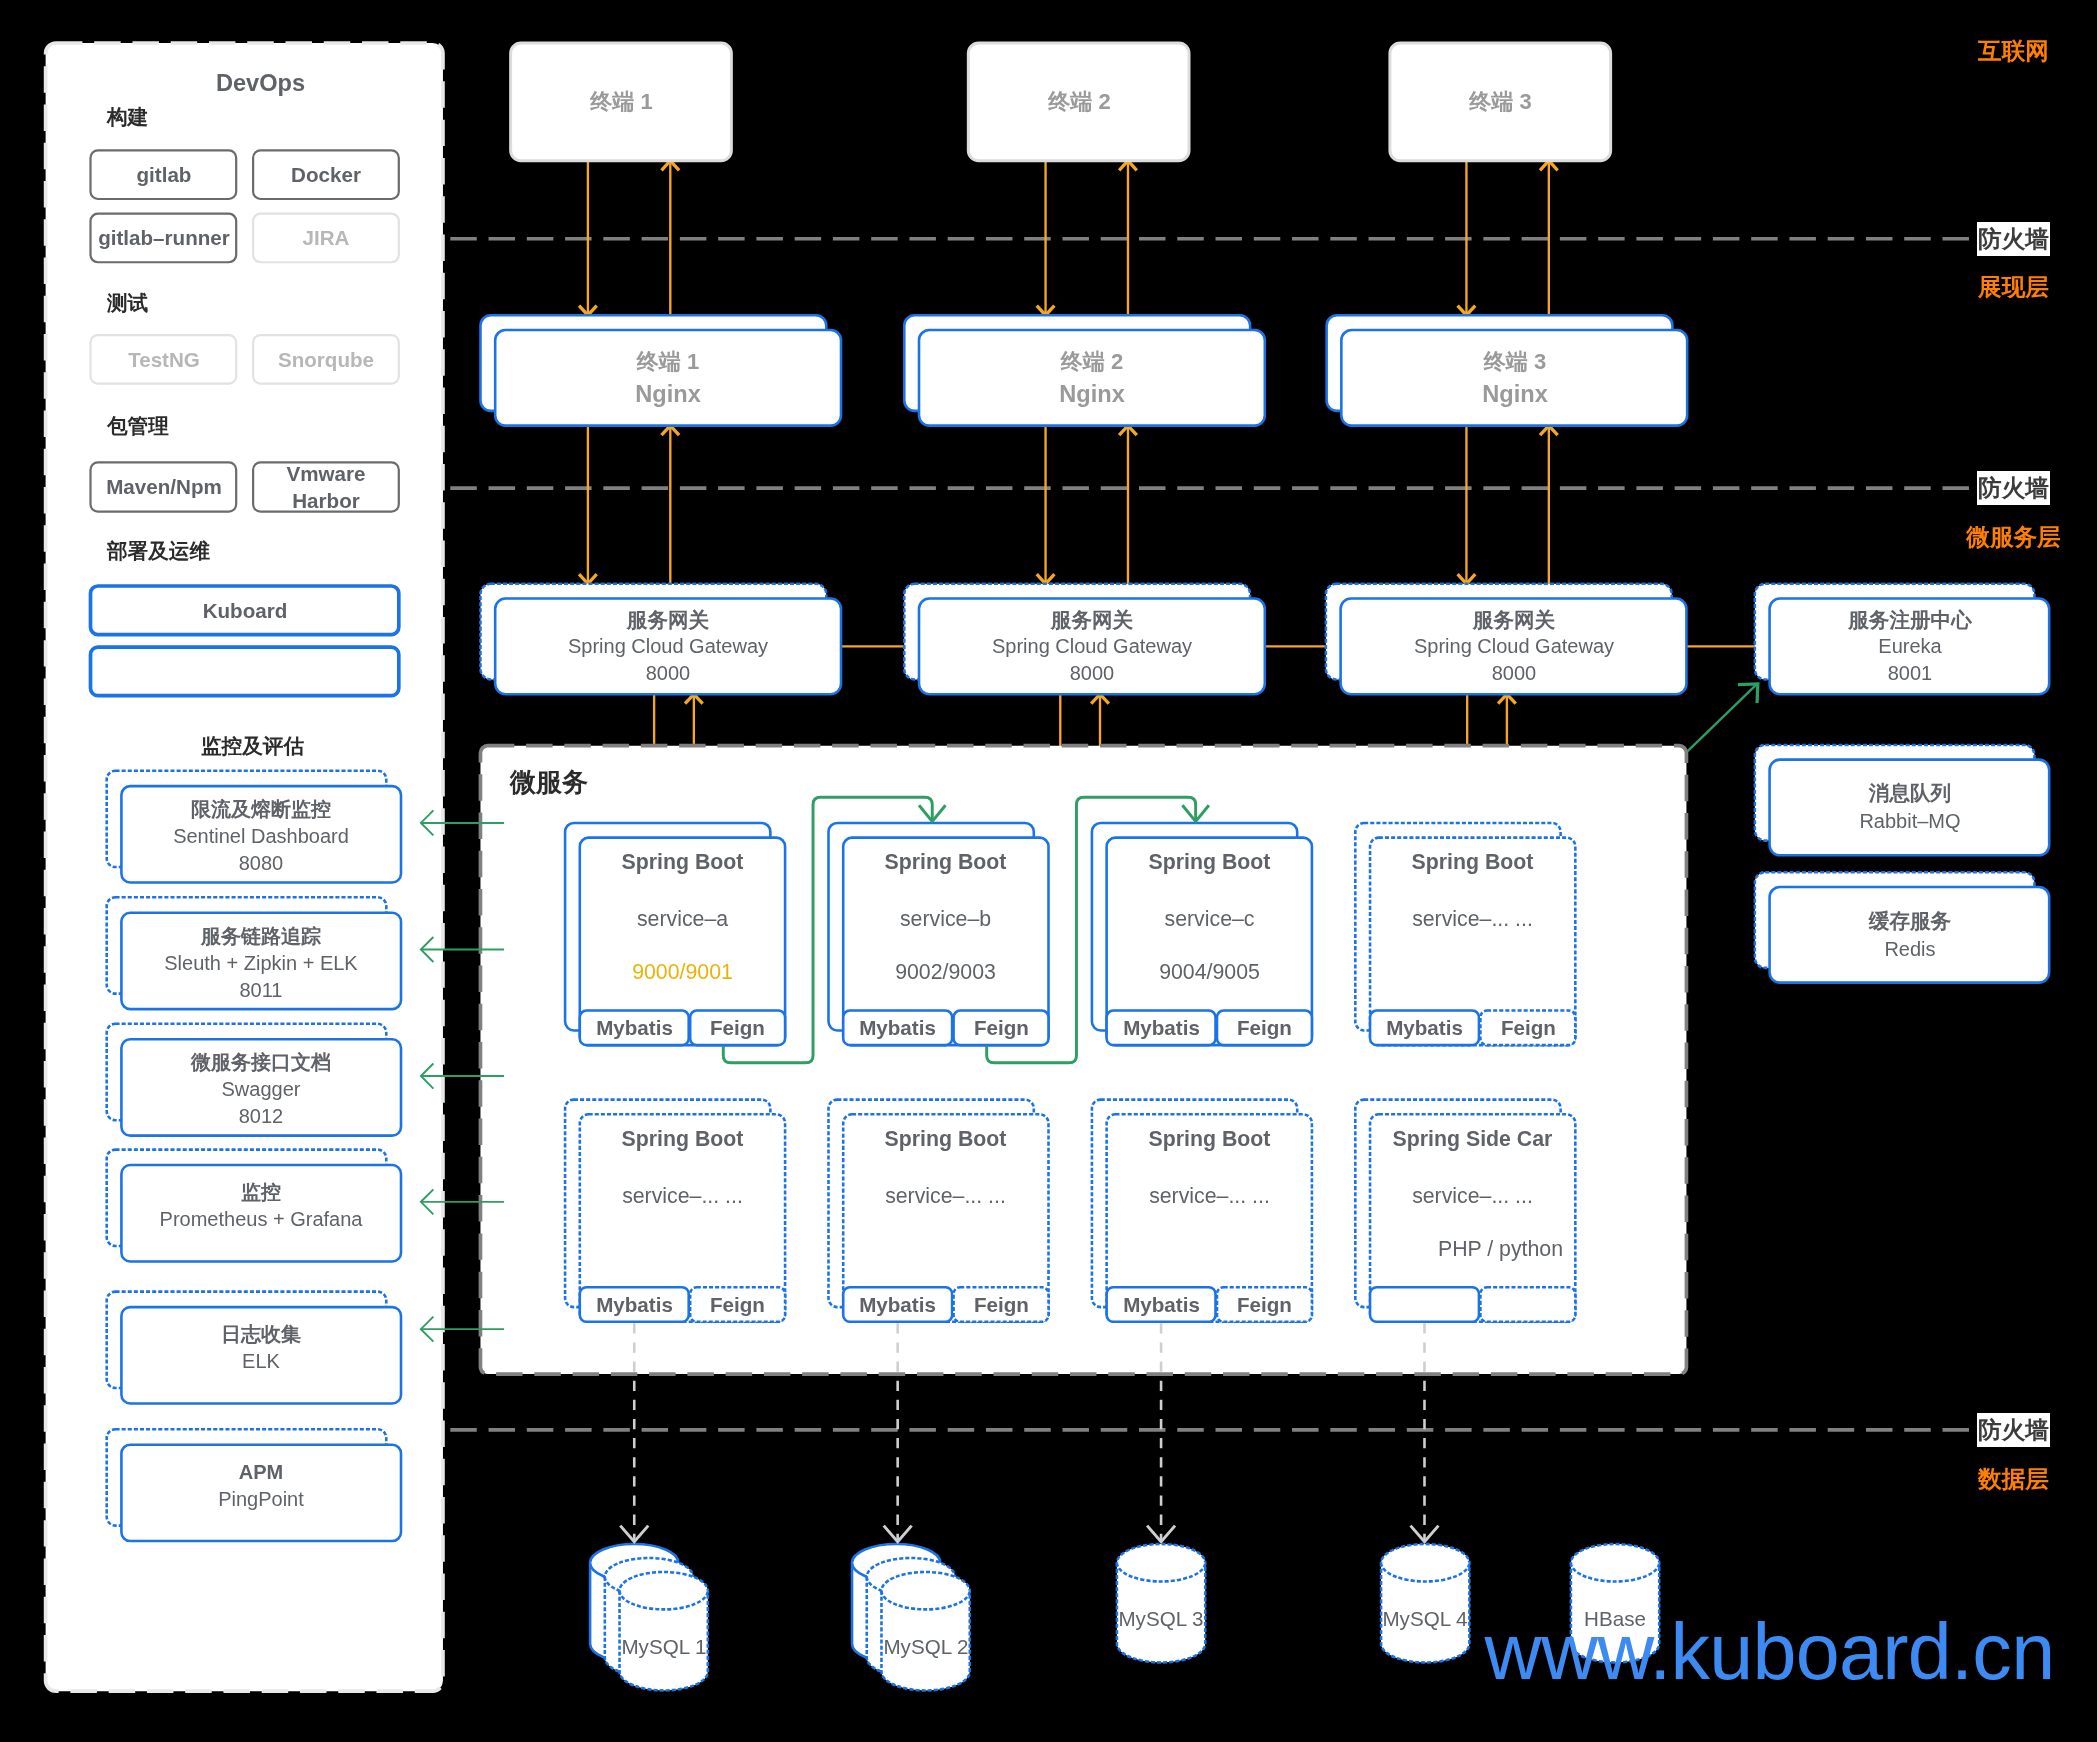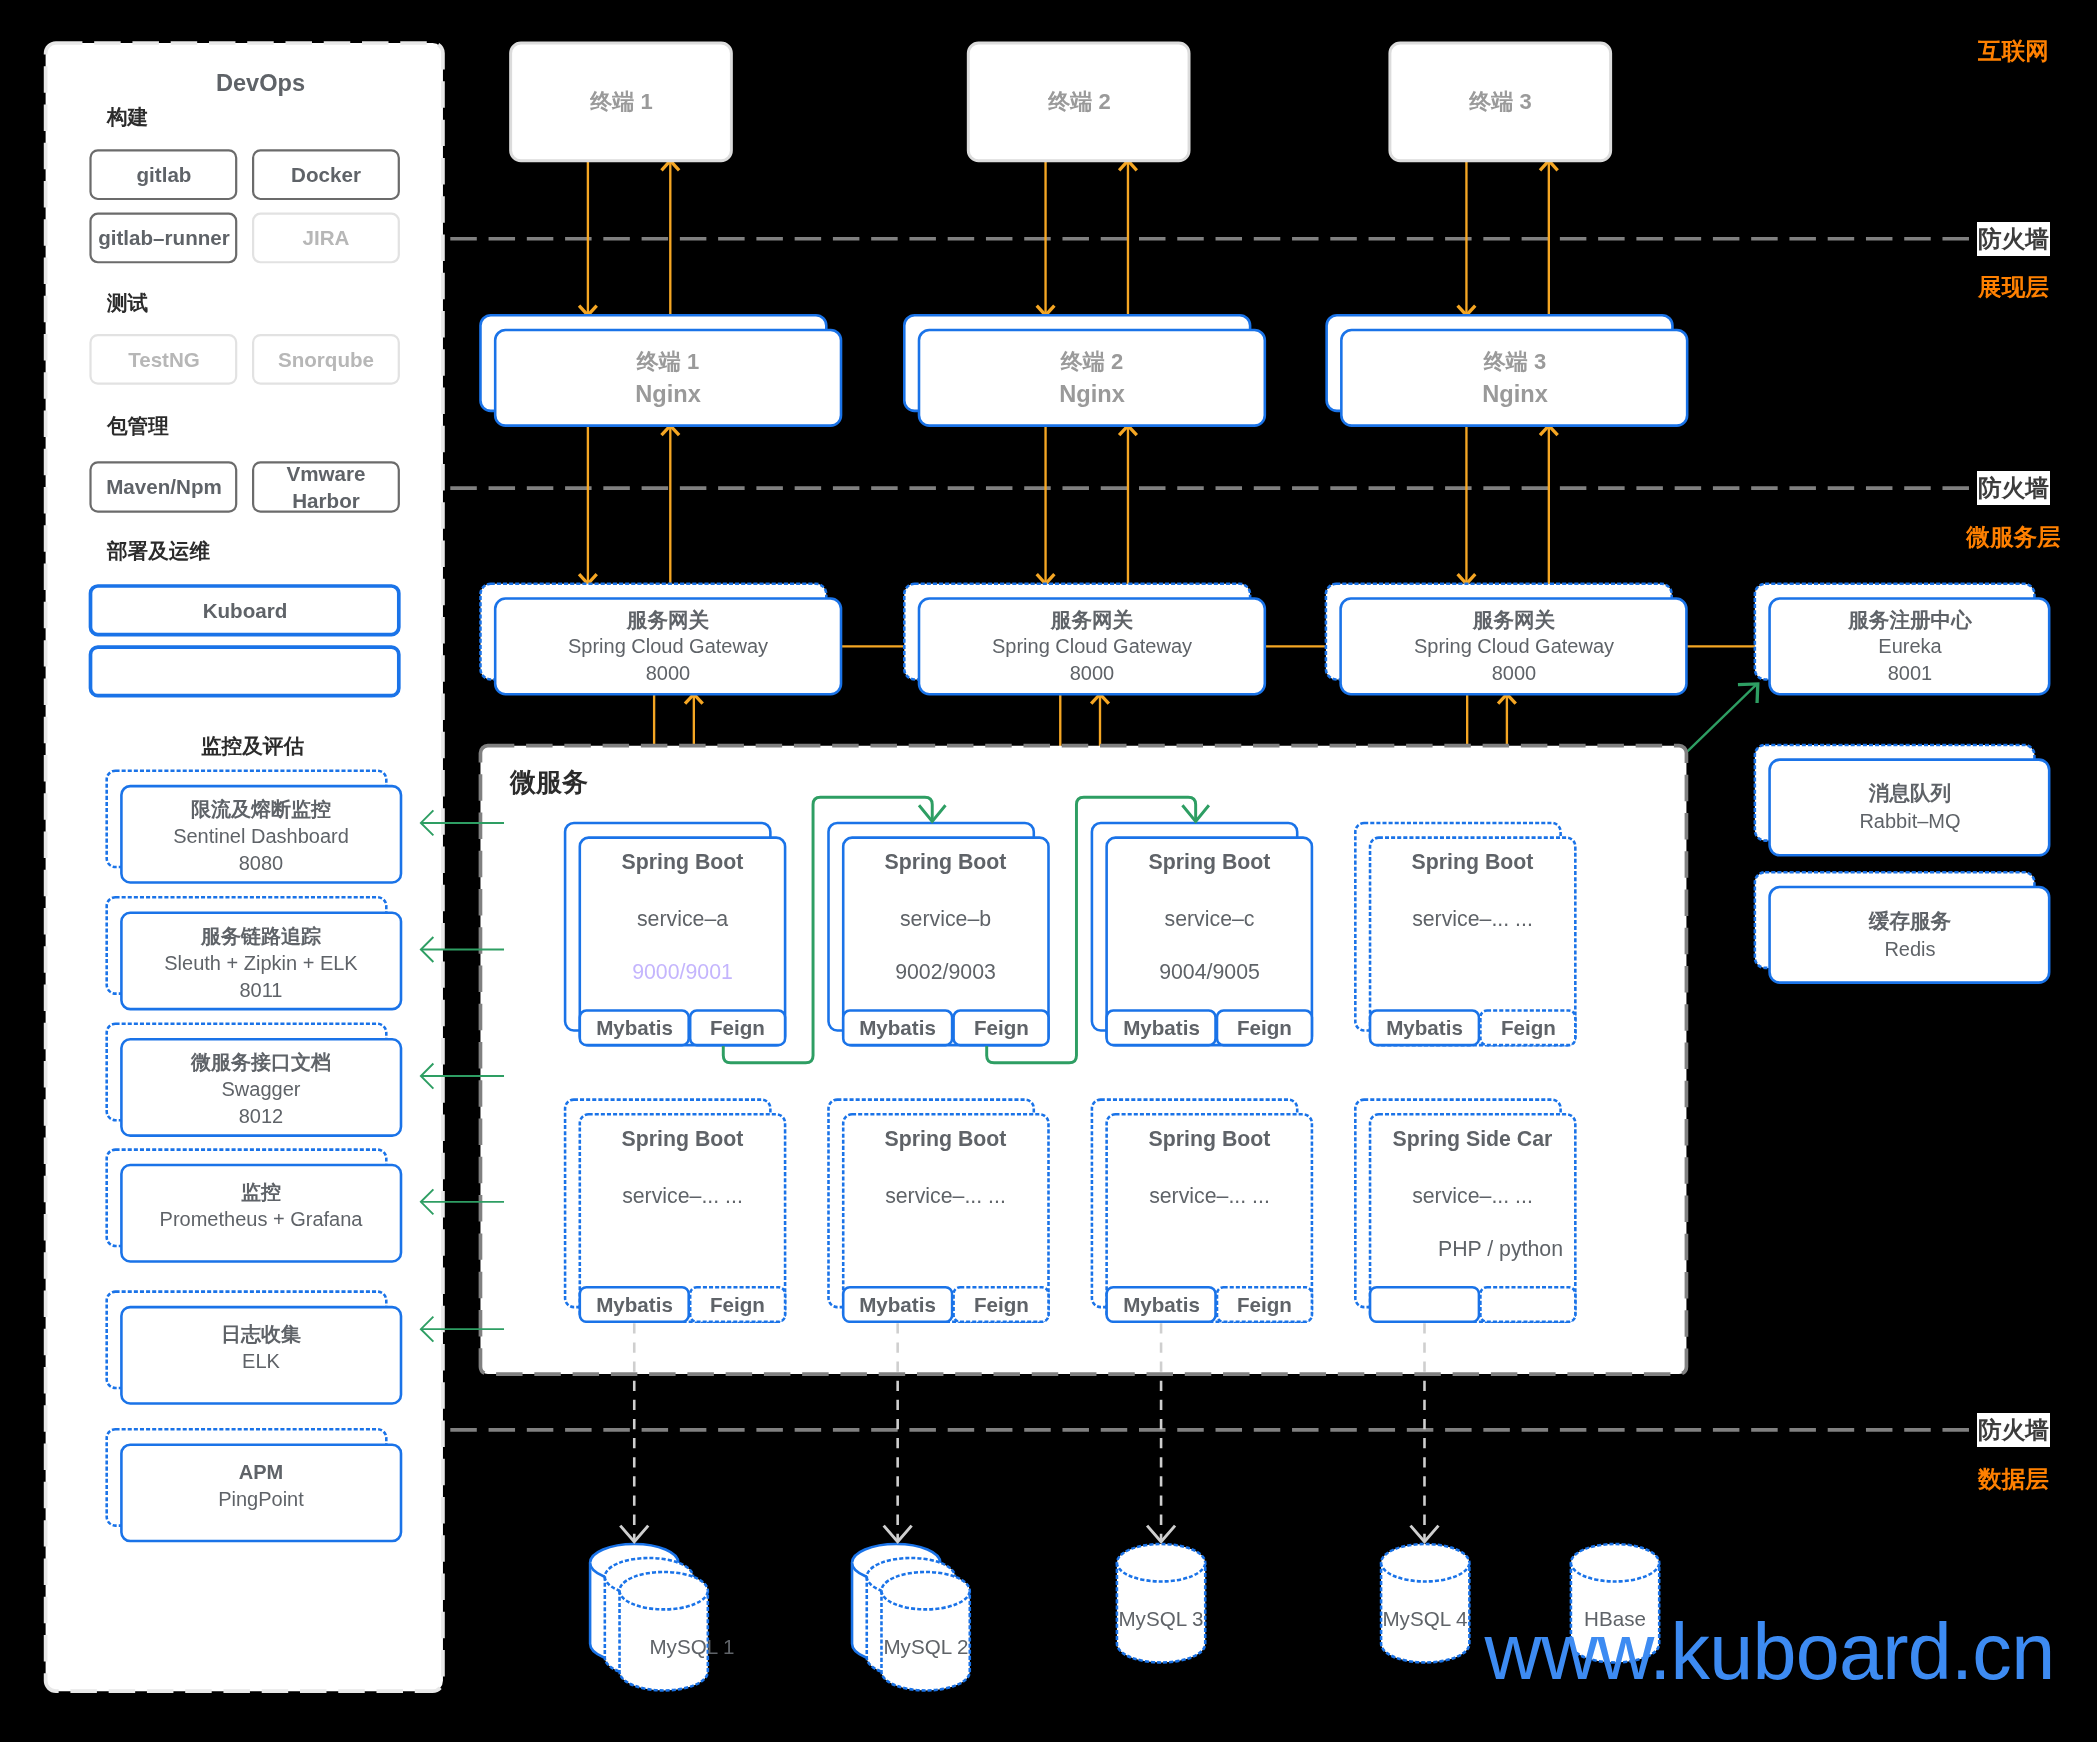--- a/index.html
+++ b/index.html
@@ -288,21 +288,21 @@
     <div class="tx" style="left: 1342px; top: 330px; width: 346px; height: 96px;"><span style="font-size: 22px; font-weight: 700; color: rgb(154, 154, 154); line-height: 32px;">终端 3</span><span style="font-size: 23.6px; font-weight: 700; color: rgb(154, 154, 154); line-height: 32px;">Nginx</span></div>
     <div class="tx" style="left: 495px; top: 598px; width: 346px; height: 96px;"><span style="font-size: 20.6px; font-weight: 700; color: rgb(95, 99, 104); line-height: 27px;">服务网关</span><span style="font-size: 20px; font-weight: 400; color: rgb(95, 99, 104); line-height: 27px;">Spring Cloud Gateway</span><span style="font-size: 20px; font-weight: 400; color: rgb(95, 99, 104); line-height: 27px;">8000</span></div>
     <div class="tx" style="left: 919px; top: 598px; width: 346px; height: 96px;"><span style="font-size: 20.6px; font-weight: 700; color: rgb(95, 99, 104); line-height: 27px;">服务网关</span><span style="font-size: 20px; font-weight: 400; color: rgb(95, 99, 104); line-height: 27px;">Spring Cloud Gateway</span><span style="font-size: 20px; font-weight: 400; color: rgb(95, 99, 104); line-height: 27px;">8000</span></div>
     <div class="tx" style="left: 1341px; top: 598px; width: 346px; height: 96px;"><span style="font-size: 20.6px; font-weight: 700; color: rgb(95, 99, 104); line-height: 27px;">服务网关</span><span style="font-size: 20px; font-weight: 400; color: rgb(95, 99, 104); line-height: 27px;">Spring Cloud Gateway</span><span style="font-size: 20px; font-weight: 400; color: rgb(95, 99, 104); line-height: 27px;">8000</span></div>
     <div class="tx" style="left: 1770px; top: 598px; width: 280px; height: 96px;"><span style="font-size: 20.6px; font-weight: 700; color: rgb(95, 99, 104); line-height: 27px;">服务注册中心</span><span style="font-size: 20px; font-weight: 400; color: rgb(95, 99, 104); line-height: 27px;">Eureka</span><span style="font-size: 20px; font-weight: 400; color: rgb(95, 99, 104); line-height: 27px;">8001</span></div>
     <div class="tx" style="left: 1770px; top: 887px; width: 280px; height: 96px;"><span style="font-size: 20.6px; font-weight: 700; color: rgb(95, 99, 104); line-height: 29px;">缓存服务</span><span style="font-size: 20px; font-weight: 400; color: rgb(95, 99, 104); line-height: 29px;">Redis</span></div>
     <div class="tx" style="left: 1770px; top: 759px; width: 280px; height: 96px;"><span style="font-size: 20.6px; font-weight: 700; color: rgb(95, 99, 104); line-height: 29px;">消息队列</span><span style="font-size: 20px; font-weight: 400; color: rgb(95, 99, 104); line-height: 29px;">Rabbit–MQ</span></div>
     <div class="tx" style="left: 510px; top: 765px; width: 221px; height: 34px; align-items: flex-start;"><span style="font-size: 26px; font-weight: 700; color: rgb(43, 43, 43); line-height: 34px;">微服务</span></div>
     <div class="tx" style="left: 580px; top: 848px; width: 205px; height: 29px;"><span style="font-size: 21.3px; font-weight: 700; color: rgb(95, 99, 104); line-height: 29px;">Spring Boot</span></div>
     <div class="tx" style="left: 580px; top: 905px; width: 205px; height: 29px;"><span style="font-size: 21.3px; font-weight: 400; color: rgb(95, 99, 104); line-height: 29px;">service–a</span></div>
-    <div class="tx" style="left: 580px; top: 958px; width: 205px; height: 29px;"><span style="font-size: 21.3px; font-weight: 400; color: #c4b5fd; line-height: 29px;">9000/9001</span></div>
+    <div class="tx" style="left: 580px; top: 958px; width: 205px; height: 29px;"><span style="font-size: 21.3px; font-weight: 400; color: #eab308; line-height: 29px;">9000/9001</span></div>
     <div class="tx" style="left: 580px; top: 1010px; width: 109px; height: 35px;"><span style="font-size: 20.6px; font-weight: 700; color: rgb(95, 99, 104);">Mybatis</span></div>
     <div class="tx" style="left: 690px; top: 1010px; width: 95px; height: 35px;"><span style="font-size: 20.6px; font-weight: 700; color: rgb(95, 99, 104);">Feign</span></div>
     <div class="tx" style="left: 843px; top: 848px; width: 205px; height: 29px;"><span style="font-size: 21.3px; font-weight: 700; color: rgb(95, 99, 104); line-height: 29px;">Spring Boot</span></div>
     <div class="tx" style="left: 843px; top: 905px; width: 205px; height: 29px;"><span style="font-size: 21.3px; font-weight: 400; color: rgb(95, 99, 104); line-height: 29px;">service–b</span></div>
     <div class="tx" style="left: 843px; top: 958px; width: 205px; height: 29px;"><span style="font-size: 21.3px; font-weight: 400; color: rgb(95, 99, 104); line-height: 29px;">9002/9003</span></div>
     <div class="tx" style="left: 843px; top: 1010px; width: 109px; height: 35px;"><span style="font-size: 20.6px; font-weight: 700; color: rgb(95, 99, 104);">Mybatis</span></div>
     <div class="tx" style="left: 954px; top: 1010px; width: 95px; height: 35px;"><span style="font-size: 20.6px; font-weight: 700; color: rgb(95, 99, 104);">Feign</span></div>
     <div class="tx" style="left: 1107px; top: 848px; width: 205px; height: 29px;"><span style="font-size: 21.3px; font-weight: 700; color: rgb(95, 99, 104); line-height: 29px;">Spring Boot</span></div>
     <div class="tx" style="left: 1107px; top: 905px; width: 205px; height: 29px;"><span style="font-size: 21.3px; font-weight: 400; color: rgb(95, 99, 104); line-height: 29px;">service–c</span></div>
     <div class="tx" style="left: 1107px; top: 958px; width: 205px; height: 29px;"><span style="font-size: 21.3px; font-weight: 400; color: rgb(95, 99, 104); line-height: 29px;">9004/9005</span></div>
@@ -320,21 +320,21 @@
     <div class="tx" style="left: 843px; top: 1182px; width: 205px; height: 29px;"><span style="font-size: 21.3px; font-weight: 400; color: rgb(95, 99, 104); line-height: 29px;">service–... ...</span></div>
     <div class="tx" style="left: 843px; top: 1287px; width: 109px; height: 35px;"><span style="font-size: 20.6px; font-weight: 700; color: rgb(95, 99, 104);">Mybatis</span></div>
     <div class="tx" style="left: 954px; top: 1287px; width: 95px; height: 35px;"><span style="font-size: 20.6px; font-weight: 700; color: rgb(95, 99, 104);">Feign</span></div>
     <div class="tx" style="left: 1107px; top: 1125px; width: 205px; height: 29px;"><span style="font-size: 21.3px; font-weight: 700; color: rgb(95, 99, 104); line-height: 29px;">Spring Boot</span></div>
     <div class="tx" style="left: 1107px; top: 1182px; width: 205px; height: 29px;"><span style="font-size: 21.3px; font-weight: 400; color: rgb(95, 99, 104); line-height: 29px;">service–... ...</span></div>
     <div class="tx" style="left: 1107px; top: 1287px; width: 109px; height: 35px;"><span style="font-size: 20.6px; font-weight: 700; color: rgb(95, 99, 104);">Mybatis</span></div>
     <div class="tx" style="left: 1217px; top: 1287px; width: 95px; height: 35px;"><span style="font-size: 20.6px; font-weight: 700; color: rgb(95, 99, 104);">Feign</span></div>
     <div class="tx" style="left: 1370px; top: 1125px; width: 205px; height: 29px;"><span style="font-size: 21.3px; font-weight: 700; color: rgb(95, 99, 104); line-height: 29px;">Spring Side Car</span></div>
     <div class="tx" style="left: 1370px; top: 1182px; width: 205px; height: 29px;"><span style="font-size: 21.3px; font-weight: 400; color: rgb(95, 99, 104); line-height: 29px;">service–... ...</span></div>
     <div class="tx" style="left: 1370px; top: 1235px; width: 205px; height: 29px; padding-left: 28px;"><span style="font-size: 21.3px; font-weight: 400; color: rgb(95, 99, 104); line-height: 29px;">PHP / python</span></div>
-    <div class="tx" style="left: 648px; top: 1587px; width: 88px; height: 118px;"><span style="font-size: 20.6px; font-weight: 400; color: rgb(95, 99, 104); line-height: 25px;">MySQL 1</span></div>
+    <div class="tx" style="left: 620px; top: 1587px; width: 88px; height: 118px;"><span style="font-size: 20.6px; font-weight: 400; color: rgb(95, 99, 104); line-height: 25px;">MySQL 1</span></div>
     <div class="tx" style="left: 882px; top: 1587px; width: 88px; height: 118px;"><span style="font-size: 20.6px; font-weight: 400; color: rgb(95, 99, 104); line-height: 25px;">MySQL 2</span></div>
     <div class="tx" style="left: 1117px; top: 1559px; width: 88px; height: 118px;"><span style="font-size: 20.6px; font-weight: 400; color: rgb(95, 99, 104); line-height: 25px;">MySQL 3</span></div>
     <div class="tx" style="left: 1381px; top: 1559px; width: 88px; height: 118px;"><span style="font-size: 20.6px; font-weight: 400; color: rgb(95, 99, 104); line-height: 25px;">MySQL 4</span></div>
     <div class="tx" style="left: 1571px; top: 1559px; width: 88px; height: 118px;"><span style="font-size: 20.6px; font-weight: 400; color: rgb(95, 99, 104); line-height: 25px;">HBase</span></div>
     <div class="tx" style="left: 1977px; top: 35px; width: 73px; height: 32px;"><span style="font-size: 23.6px; font-weight: 700; color: rgb(255, 128, 0);">互联网</span></div>
     <div class="tx" style="left: 1977px; top: 222px; width: 73px; height: 34px; background: rgb(255, 255, 255);"><span style="font-size: 23.6px; font-weight: 700; color: rgb(60, 60, 60);">防火墙</span></div>
     <div class="tx" style="left: 1977px; top: 271px; width: 73px; height: 32px;"><span style="font-size: 23.6px; font-weight: 700; color: rgb(255, 128, 0);">展现层</span></div>
     <div class="tx" style="left: 1977px; top: 471px; width: 73px; height: 34px; background: rgb(255, 255, 255);"><span style="font-size: 23.6px; font-weight: 700; color: rgb(60, 60, 60);">防火墙</span></div>
     <div class="tx" style="left: 1977px; top: 521px; width: 73px; height: 32px;"><span style="font-size: 23.6px; font-weight: 700; color: rgb(255, 128, 0);">微服务层</span></div>
     <div class="tx" style="left: 1977px; top: 1413px; width: 73px; height: 34px; background: rgb(255, 255, 255);"><span style="font-size: 23.6px; font-weight: 700; color: rgb(60, 60, 60);">防火墙</span></div>

